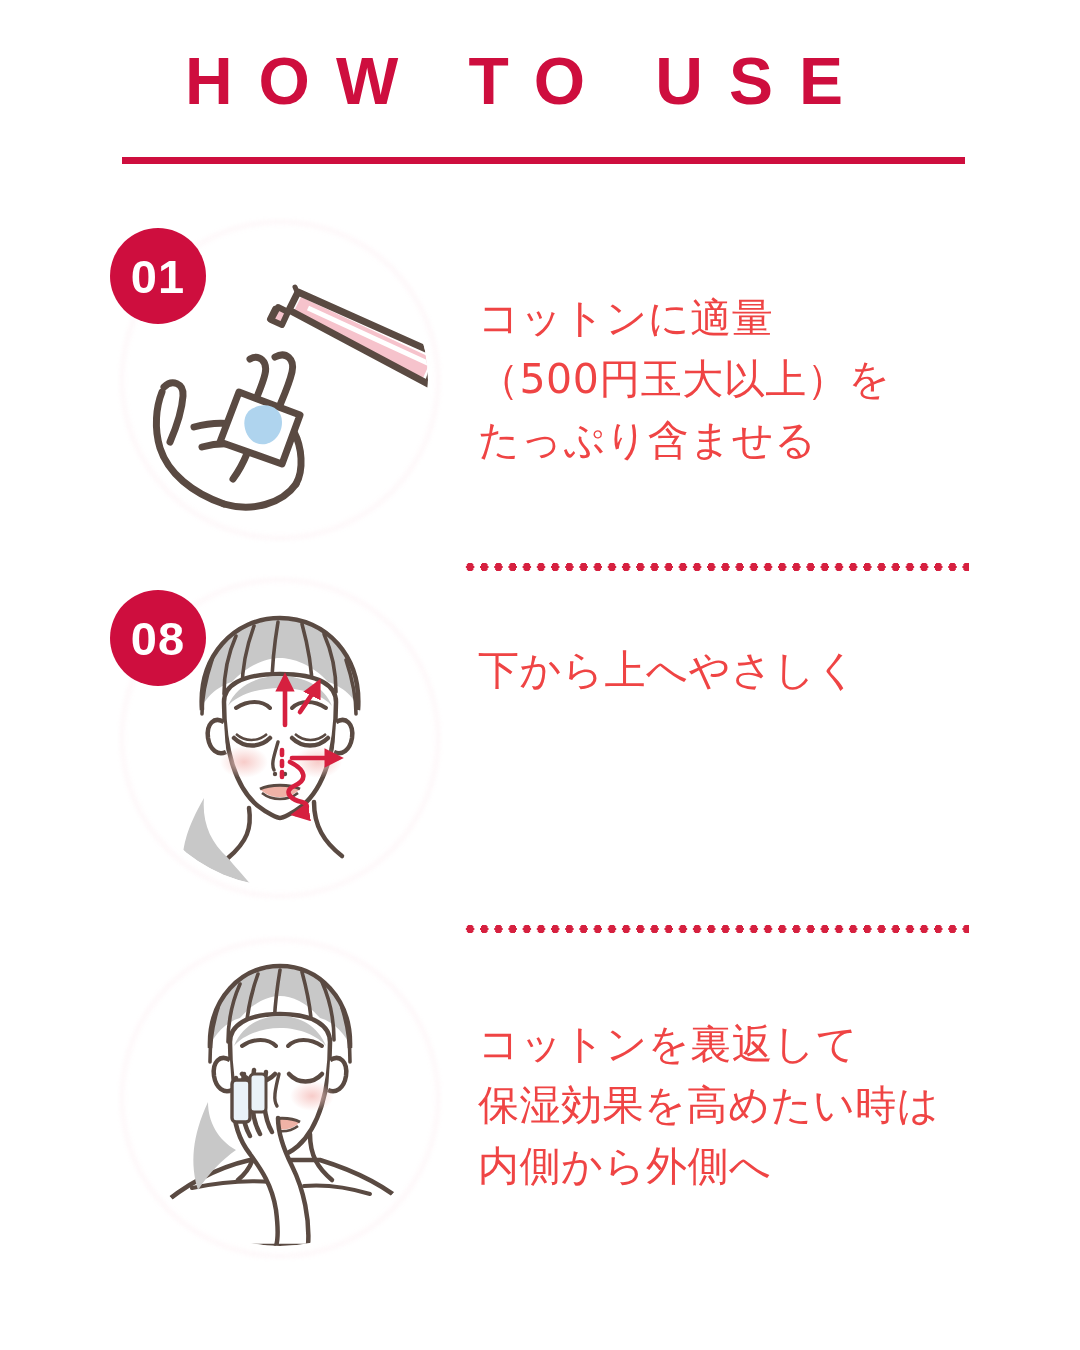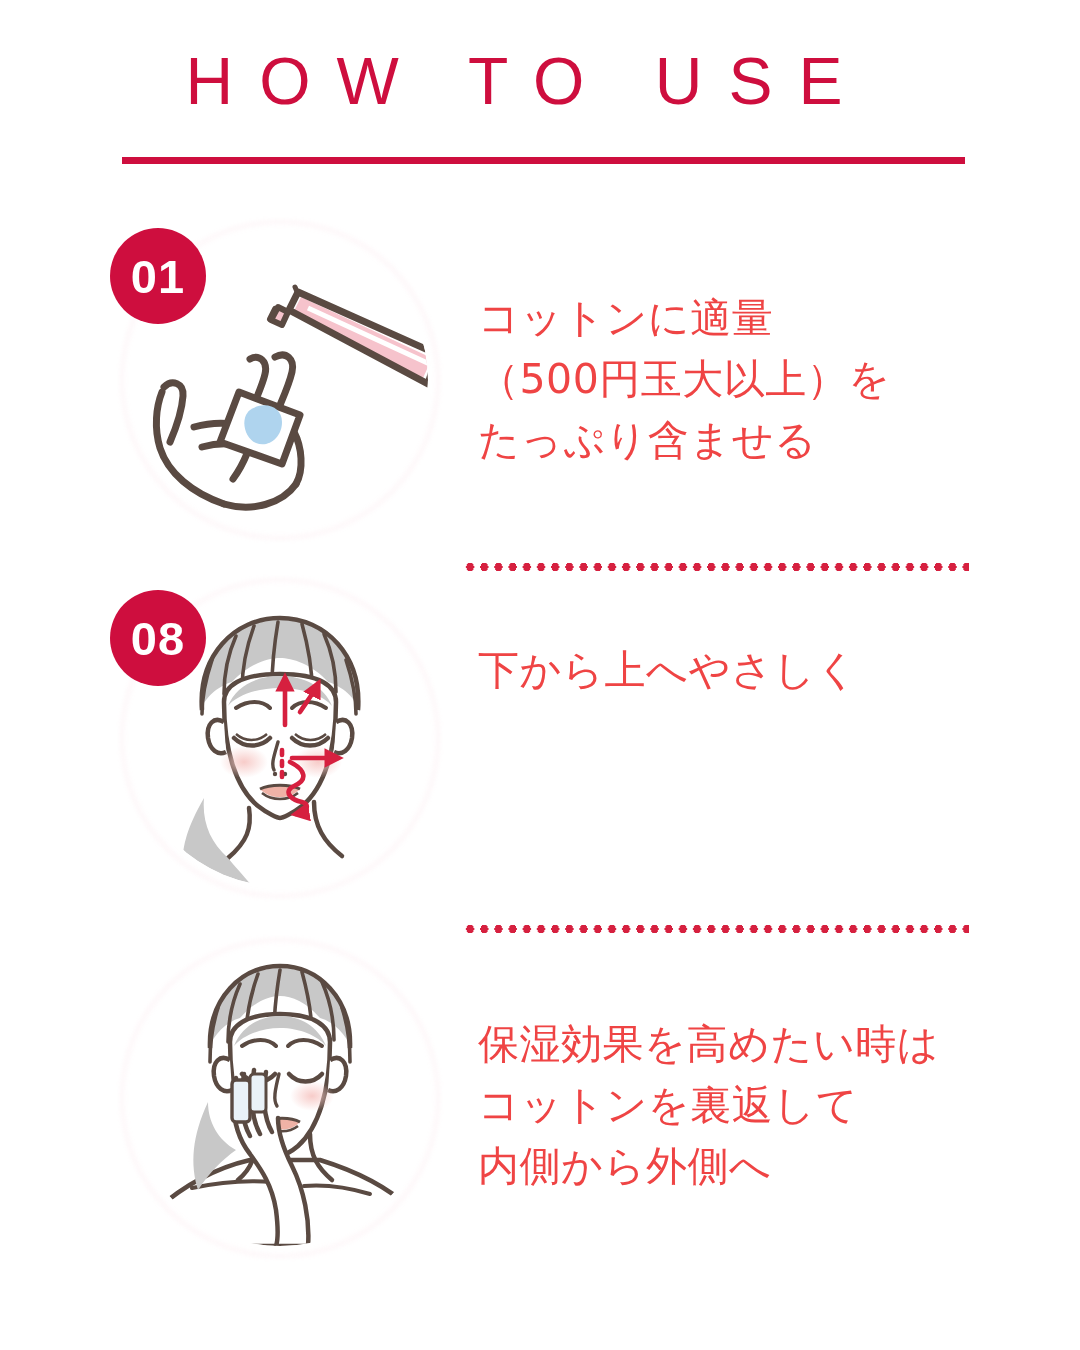--- a/index.html
+++ b/index.html
@@ -10,21 +10,21 @@
     overflow:hidden;
   }
   .page { position:relative; width:1080px; height:1350px; background:#fff; }
 
   
   .title {
     position:absolute; left:0; top:48px; width:1028px;
     text-align:center;
     color:#CE0E3E;
     font-family:"Liberation Sans", sans-serif;
-    font-weight:400;
+    font-weight:700;
     font-size:66px;
     letter-spacing:26px;
     text-indent:26px;
     line-height:1;
   }
   .title-rule {
     position:absolute; left:122px; top:157px;
     width:843px; height:7px;
     background:#CE0E3E;
   }
@@ -331,19 +331,19 @@
             <g>
               <rect x="100" y="130" width="18" height="42" rx="4" fill="#EAF2F8" stroke="#5A4A42" stroke-width="3.4"></rect>
               <rect x="118" y="124" width="16" height="38" rx="4" fill="#EAF2F8" stroke="#5A4A42" stroke-width="3"></rect>
             </g>
           </g>
         </svg>
       </div>
     </div>
 
     <div class="copy">
+      <span class="ln">コットンを裏返して</span>
       <span class="ln">保湿効果を高めたい時は</span>
-      <span class="ln">コットンを裏返して</span>
       <span class="ln">内側から外側へ</span>
     </div>
   </div>
 
 </div>
 
 </body></html>

